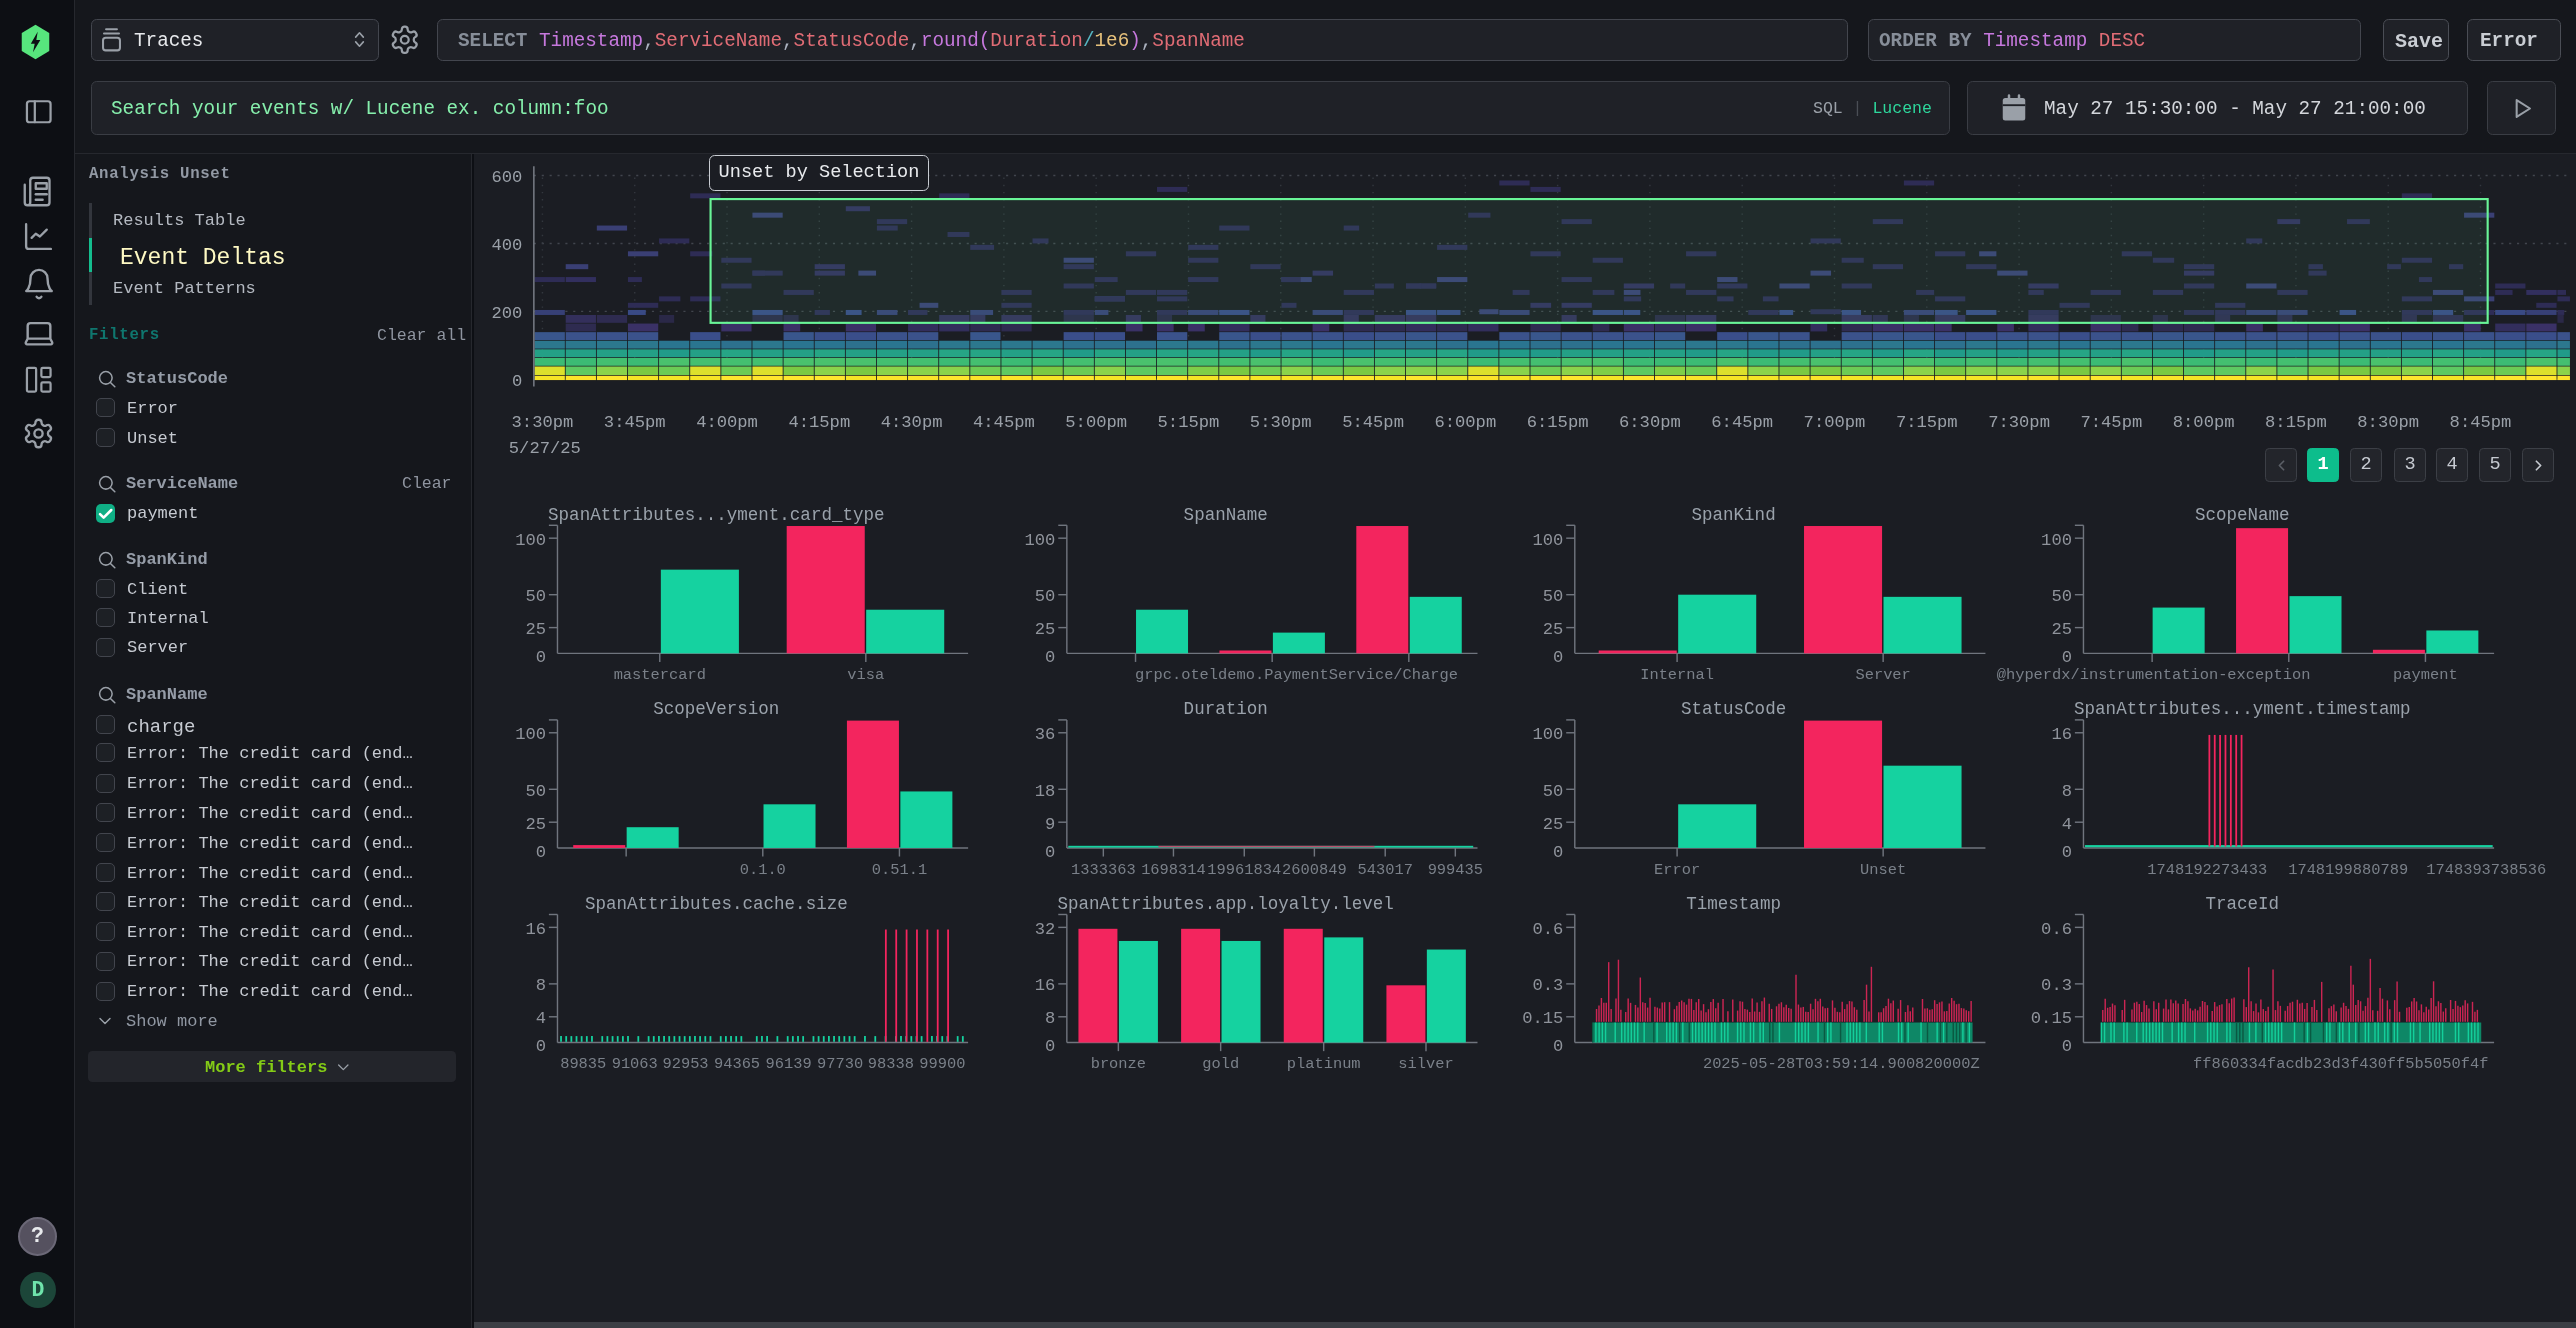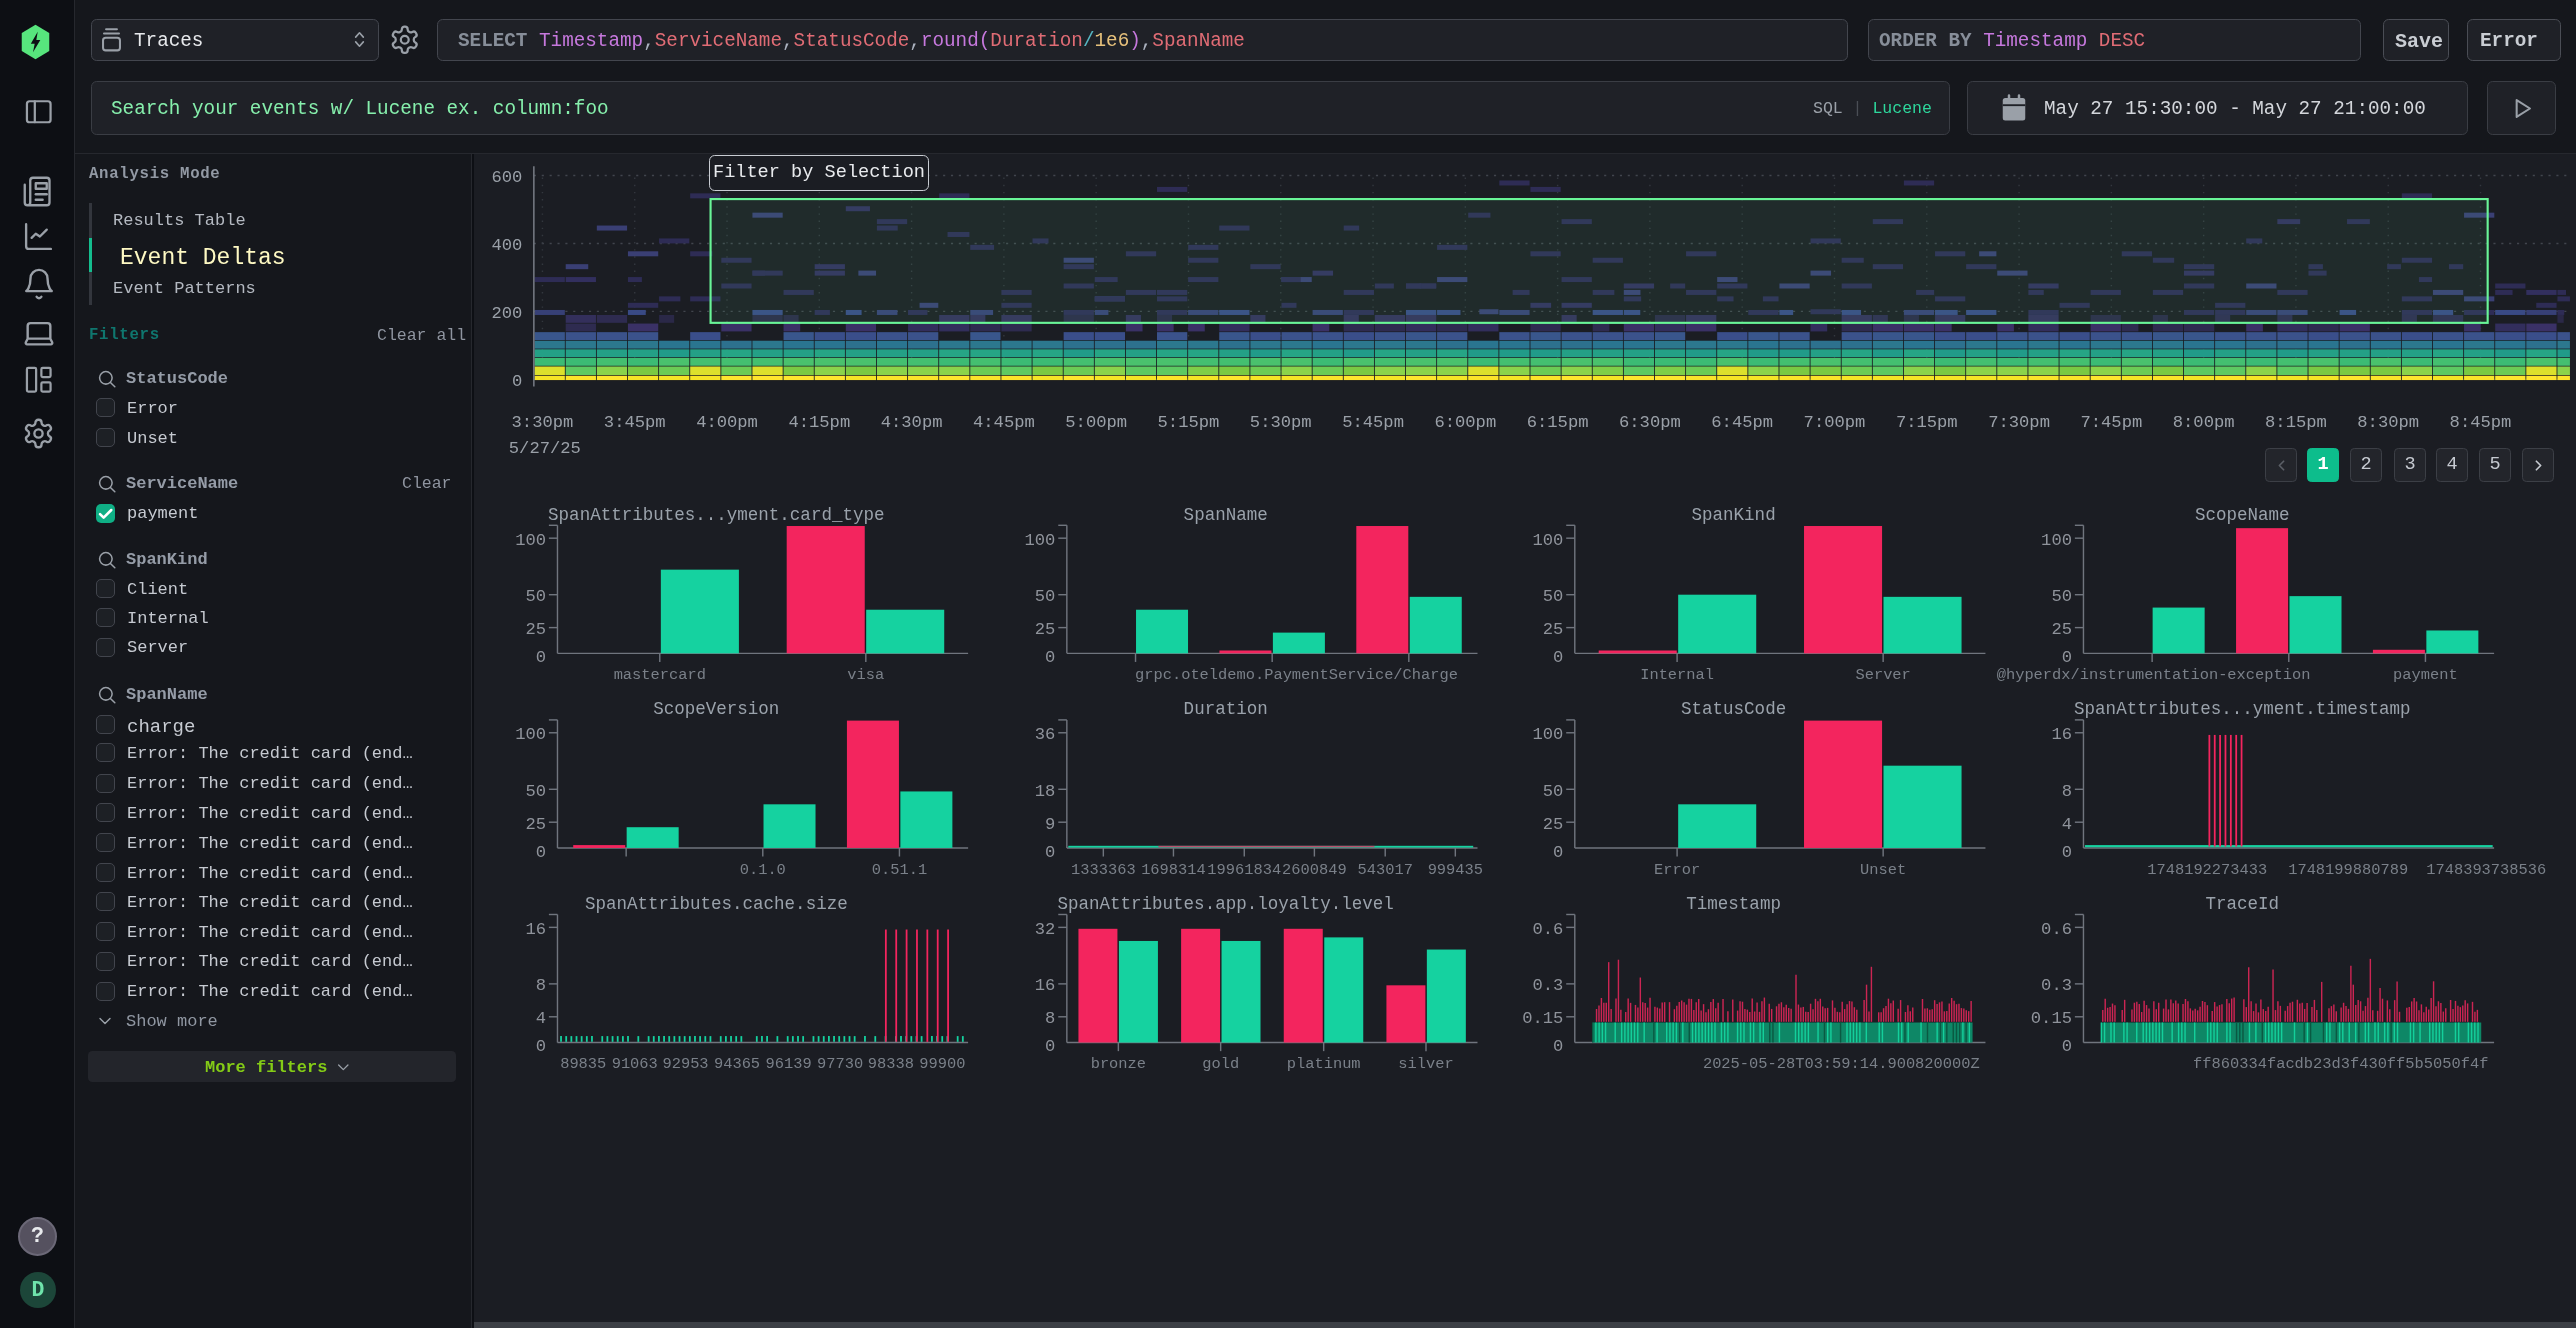--- a/index.html
+++ b/index.html
@@ -1481,21 +1481,21 @@
 <svg style="position:absolute;left:1999px;top:93px" width="30" height="30" viewBox="0 0 24 24" fill="none" stroke="#9aa0a8" stroke-width="1.7" stroke-linecap="round" stroke-linejoin="round">
     <rect x="3" y="4" width="18" height="18" rx="2" fill="#9aa0a8" stroke="none"></rect>
     <rect x="3" y="9" width="18" height="1.5" fill="#1f2127" stroke="none"></rect>
     <path d="M8 2v3M16 2v3" stroke-width="2"></path>
   </svg>
 <div class="t" style="left:2044px;top:98px;font-size:19.3px;color:#d3d6db">May 27 15:30:00 - May 27 21:00:00</div>
 <div class="box" style="left:2487px;top:81px;width:69px;height:54px;border-color:#3a3d44"></div>
 <svg style="position:absolute;left:2507px;top:94px" width="29" height="29" viewBox="0 0 24 24" fill="none" stroke="#9aa0a8" stroke-width="1.7" stroke-linecap="round" stroke-linejoin="round">
     <polygon points="8,5 19,12 8,19" stroke-width="1.7"></polygon>
   </svg>
-<div class="t" style="left:89px;top:165px;font-size:15.7px;color:#9299a4;font-weight:bold;letter-spacing:0.7px">Analysis Mode</div>
+<div class="t" style="left:89px;top:165px;font-size:15.7px;color:#9299a4;font-weight:bold;letter-spacing:0.7px">Analysis Unset</div>
 <div style="position:absolute;left:89px;top:203px;width:2.9px;height:102px;background:#33363d"></div>
 <div style="position:absolute;left:89px;top:238px;width:2.9px;height:34px;background:#14bd8e"></div>
 <div class="t" style="left:113px;top:211px;font-size:17px;color:#b4b9c1">Results Table</div>
 <div class="t" style="left:120px;top:245px;font-size:23px;color:#fef9c3">Event Deltas</div>
 <div class="t" style="left:113px;top:279px;font-size:17px;color:#b4b9c1">Event Patterns</div>
 <div class="t" style="left:89px;top:326px;font-size:15.7px;color:#0f766e;font-weight:bold;letter-spacing:0.7px">Filters</div>
 <div class="t" style="left:377px;top:326px;font-size:16.5px;color:#8f95a0">Clear all</div>
 <svg style="position:absolute;left:96px;top:368px" width="21.5" height="21.5" viewBox="0 0 24 24" fill="none" stroke="#9aa0a8" stroke-width="1.7" stroke-linecap="round" stroke-linejoin="round">
     <circle cx="11" cy="11" r="7"></circle>
     <path d="m21 21-4.9-4.9"></path>
@@ -1554,21 +1554,21 @@
 <div class="t" style="left:127px;top:982px;font-size:17px;color:#c6cad1">Error: The credit card (end…</div>
 <svg style="position:absolute;left:95px;top:1011px" width="20" height="20" viewBox="0 0 24 24" fill="none" stroke="#9aa0a8" stroke-width="1.7" stroke-linecap="round" stroke-linejoin="round">
     <path d="m6 9 6 6 6-6"></path>
   </svg>
 <div class="t" style="left:126px;top:1012px;font-size:17px;color:#9097a2">Show more</div>
 <div style="position:absolute;left:88px;top:1051px;width:368px;height:31px;background:#23252b;border-radius:4.3px"></div>
 <div class="t" style="left:205px;top:1058px;font-size:17px;color:#84cc16;font-weight:bold">More filters</div>
 <svg style="position:absolute;left:334px;top:1058px" width="18.6" height="18.6" viewBox="0 0 24 24" fill="none" stroke="#9aa0a8" stroke-width="1.7" stroke-linecap="round" stroke-linejoin="round">
     <path d="m6 9 6 6 6-6"></path>
   </svg>
-<div style="position:absolute;left:709px;top:155px;width:220px;height:36px;background:#1b1d23;border:1.4px solid #c8ccd2;border-radius:5.7px;color:#e8eaed;font-size:18.6px;text-align:center;line-height:34px">Filter by Selection</div>
+<div style="position:absolute;left:709px;top:155px;width:220px;height:36px;background:#1b1d23;border:1.4px solid #c8ccd2;border-radius:5.7px;color:#e8eaed;font-size:18.6px;text-align:center;line-height:34px">Unset by Selection</div>
 <div class="pg" style="left:2265px"><svg width="17" height="17" viewBox="0 0 24 24" fill="none" stroke="#5a5e66" stroke-width="2.4" stroke-linecap="round" stroke-linejoin="round" style="margin-top:7.9px">
       <path d="m15 18-6-6 6-6"></path>
     </svg></div>
 <div class="pg" style="left:2307px;background:#0dbd8c;border-color:#0dbd8c;color:#fff;font-weight:bold">1</div>
 <div class="pg" style="left:2350px">2</div>
 <div class="pg" style="left:2394px">3</div>
 <div class="pg" style="left:2436px">4</div>
 <div class="pg" style="left:2479px">5</div>
 <div class="pg" style="left:2522px"><svg width="17" height="17" viewBox="0 0 24 24" fill="none" stroke="#c6cad1" stroke-width="2.4" stroke-linecap="round" stroke-linejoin="round" style="margin-top:7.9px">
       <path d="m9 18 6-6-6-6"></path>

